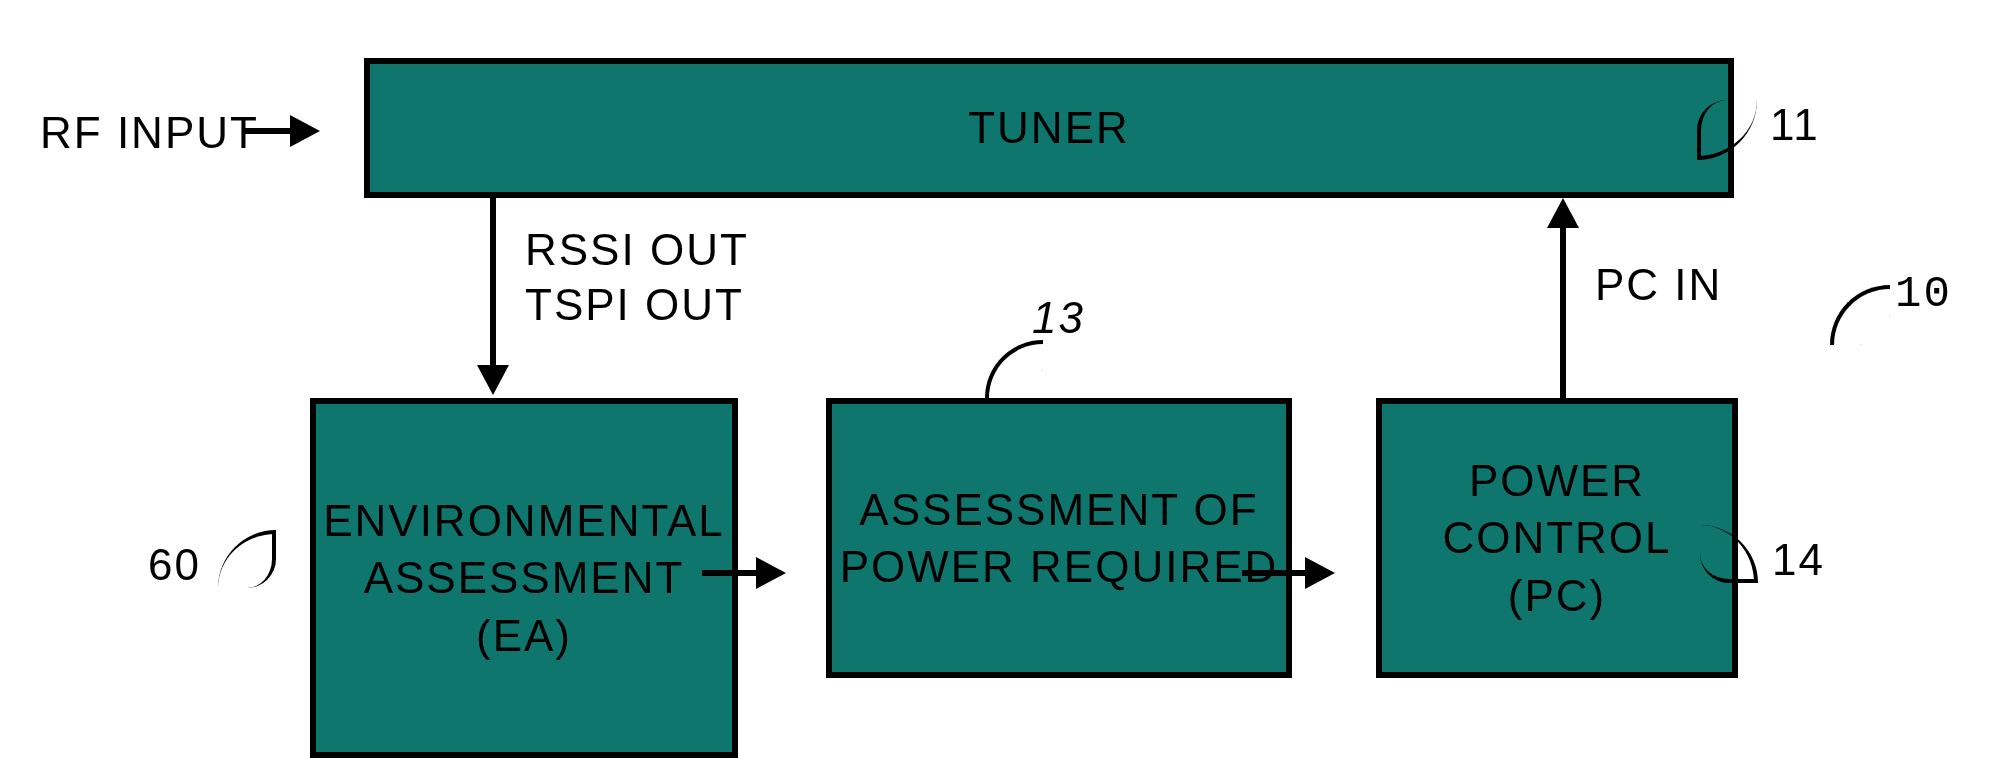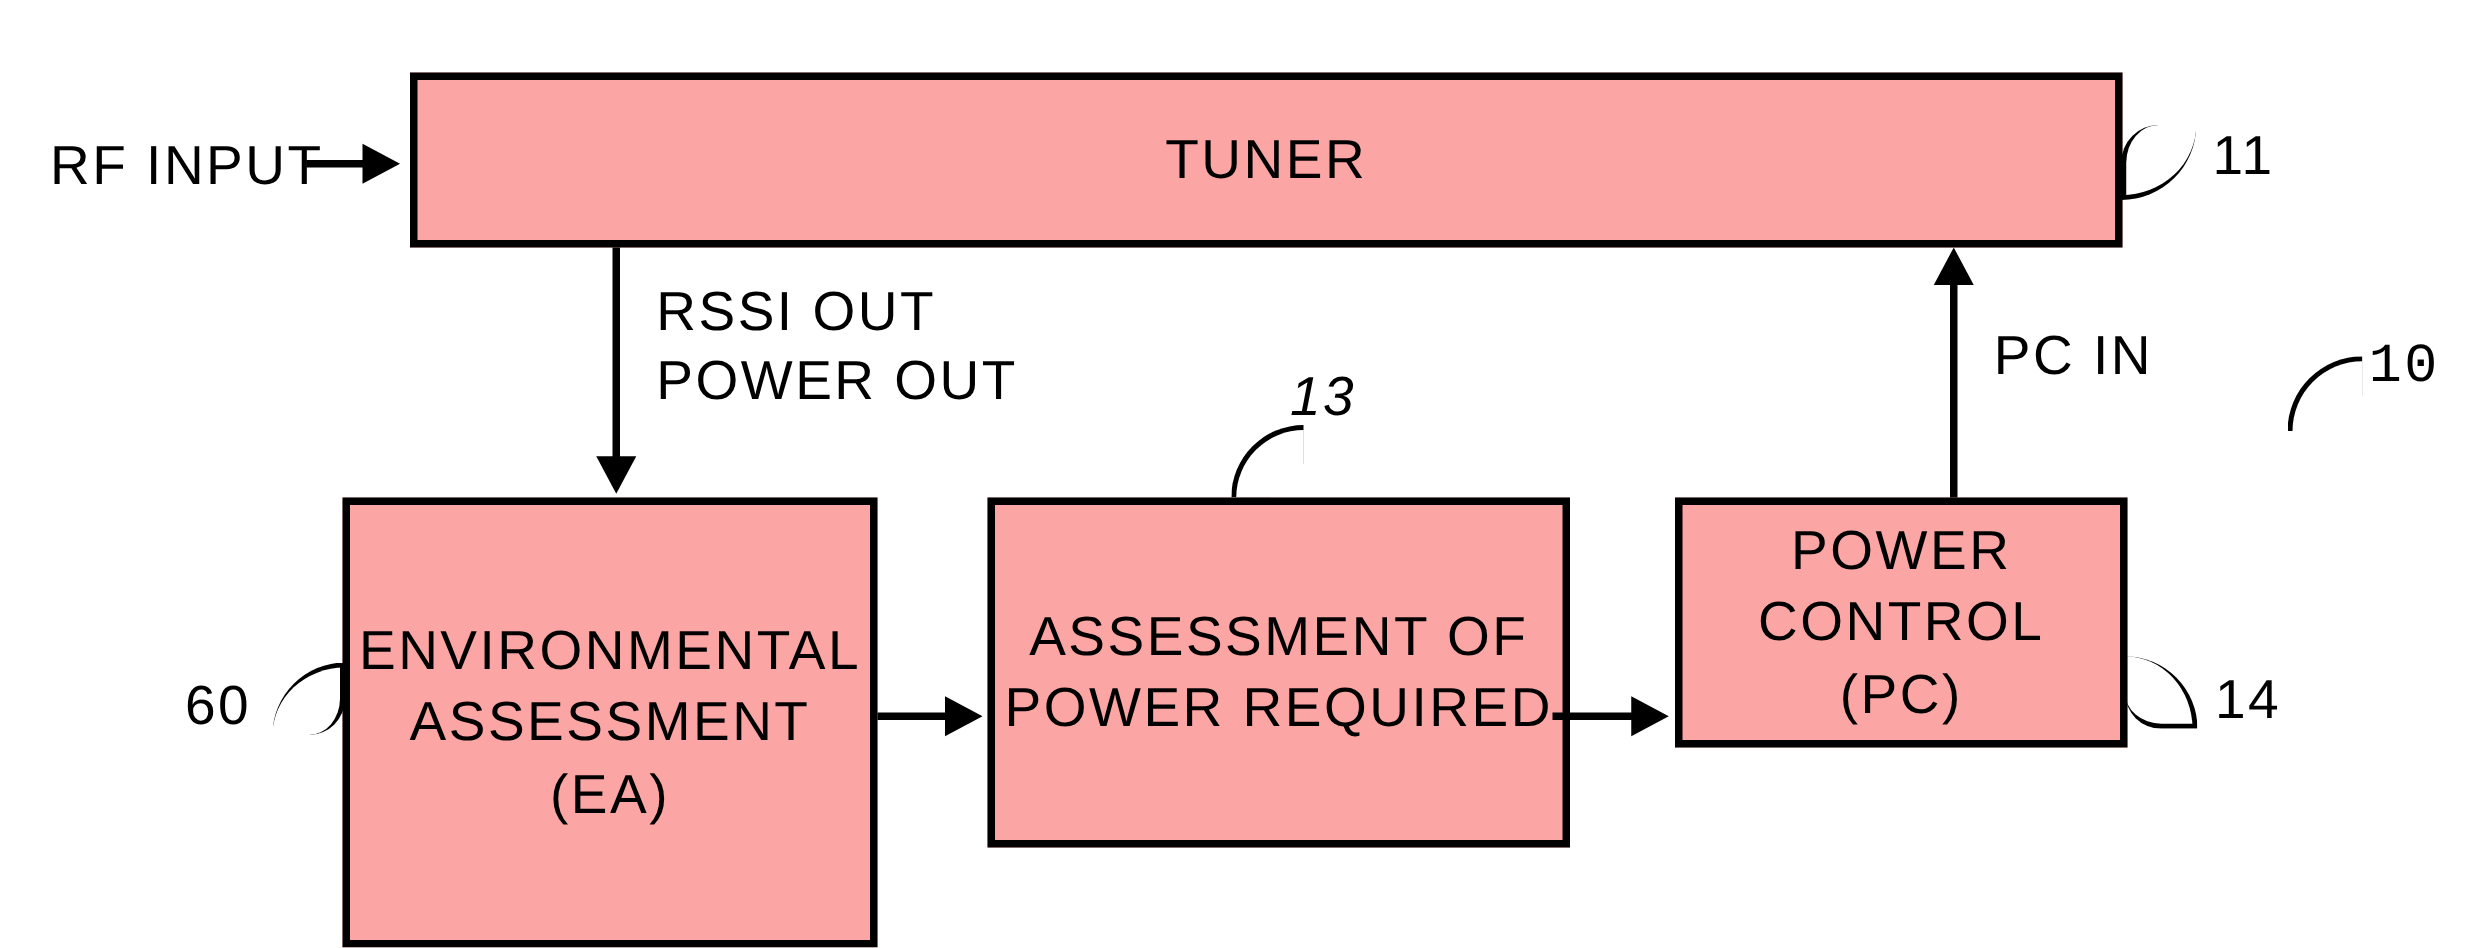--- a/index.html
+++ b/index.html
@@ -14,21 +14,22 @@
       position: absolute;
       border: 6px solid black;
       display: flex;
       align-items: center;
       justify-content: center;
       text-align: center;
       font-size: 44px;
       font-weight: normal;
       letter-spacing: 2px;
       line-height: 1.3;
-      background: #fca5a5;
+      background: #0f766e;
+      margin-left: 36px;
     }
     .label {
       position: absolute;
       font-size: 44px;
       letter-spacing: 2px;
     }
     .arrow-line-h {
       position: absolute;
       height: 6px;
       background: black;
@@ -81,21 +82,21 @@
   <span>TUNER</span>
 </div>
 
 <div class="curve" style="left: 1697px; top: 100px; width: 60px; height: 60px; border-top: none; border-right: none; border-bottom-left-radius: 0; border-top-right-radius: 0; border-bottom-right-radius: 60px; transform: rotate(0deg);"></div>
 <div class="label" style="left: 1770px; top: 100px;">11</div>
 
 <div class="arrow-line-v" style="left: 490px; top: 198px; height: 175px;"></div>
 <div class="arrow-head-down" style="left: 477px; top: 365px;"></div>
 
 <div class="label" style="left: 525px; top: 225px; text-align: right;">RSSI OUT</div>
-<div class="label" style="left: 525px; top: 280px;">POWER OUT</div>
+<div class="label" style="left: 525px; top: 280px;">TSPI OUT</div>
 
 <div class="box" style="left: 274px; top: 398px; width: 428px; height: 360px;">
   <div>
     <span>ENVIRONMENTAL</span><br>
     <span>ASSESSMENT</span><br>
     <span>(EA)</span>
   </div>
 </div>
 
 <div class="curve" style="left: 218px; top: 530px; width: 58px; height: 58px; border-bottom: none; border-left: none; border-top-right-radius: 0; border-bottom-left-radius: 0; border-top-left-radius: 58px;"></div>
@@ -110,21 +111,21 @@
     <span>POWER REQUIRED</span><br>
   </div>
 </div>
 
 <div class="curve" style="left: 985px; top: 340px; width: 58px; height: 58px; border-bottom: none; border-right: none; border-bottom-left-radius: 0; border-top-right-radius: 0; border-top-left-radius: 58px; transform: rotate(0deg);"></div>
 <div class="label" style="left: 1032px; top: 293px; font-style: italic;">13</div>
 
 <div class="arrow-line-h" style="left: 1242px; top: 570px; width: 70px;"></div>
 <div class="arrow-head-right" style="left: 1305px; top: 557px;"></div>
 
-<div class="box" style="left: 1340px; top: 398px; width: 362px; height: 200px;">
+<div class="box" style="left: 1340px; top: 398px; width: 362px; height: 280px;">
   <div>
     <span>POWER</span><br>
     <span>CONTROL</span><br>
     <span>(PC)</span>
   </div>
 </div>
 
 <div class="curve" style="left: 1700px; top: 525px; width: 58px; height: 58px; border-top: none; border-left: none; border-bottom-right-radius: 0; border-top-left-radius: 0; border-top-right-radius: 58px; transform: rotate(0deg);"></div>
 <div class="label" style="left: 1772px; top: 535px;">14</div>
 

